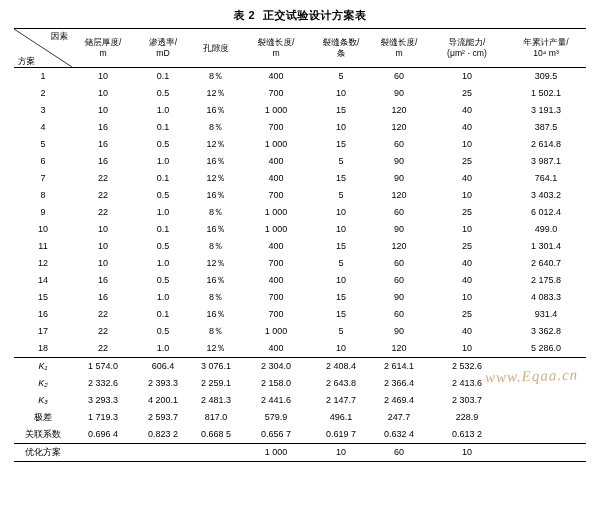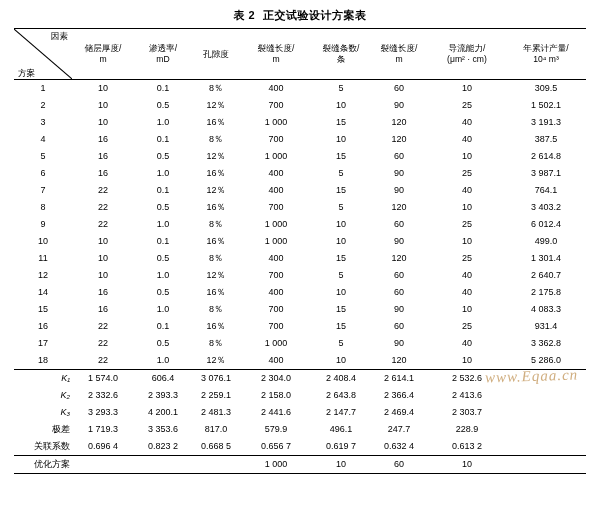--- a/index.html
+++ b/index.html
@@ -50,41 +50,41 @@
   .rule-bot td { border-bottom: 1.6px solid #000; margin-top: 20px; }
   thead td {
     font-size: 8.6px;
     padding-top: 3px;
     padding-bottom: 3px;
   }
   .hdr-line { display: block; }
   .corner {
     position: relative;
     height: 30px;
-    padding: 10px !important;
+    padding: 4px !important;
   }
   .corner .diag {
     position: absolute;
     left: 0; top: 0; right: 0; bottom: 0;
   }
   .corner .diag svg { display: block; width: 100%; height: 100%; }
   .corner .tr {
     position: absolute;
     top: 2px; right: 4px;
     font-size: 8.6px;
   }
   .corner .bl {
     position: absolute;
     bottom: 0; left: 4px;
     font-size: 8.6px;
   }
   tbody td { height: 15px; }
   tbody tr td:first-child { }
   .ital { font-style: italic; }
-  .k-row td:first-child { white-space: nowrap; text-align: right; }
+  .k-row td:first-child { white-space: nowrap; }
   .watermark {
     position: absolute;
     right: 22px;
     bottom: 10px;
     font-family: "Liberation Serif", serif;
     font-style: italic;
     font-size: 15px;
     color: #c8a06a;
     opacity: 0.85;
     letter-spacing: 1px;
@@ -377,21 +377,21 @@
         <td>2 481.3</td>
         <td>2 441.6</td>
         <td>2 147.7</td>
         <td>2 469.4</td>
         <td>2 303.7</td>
         <td></td>
       </tr>
       <tr class="k-row">
         <td>极差</td>
         <td>1 719.3</td>
-        <td>3 353.6</td>
+        <td>2 593.7</td>
         <td>817.0</td>
         <td>579.9</td>
         <td>496.1</td>
         <td>247.7</td>
         <td>228.9</td>
         <td></td>
       </tr>
       <tr class="k-row rule-mid">
         <td>关联系数</td>
         <td>0.696 4</td>

